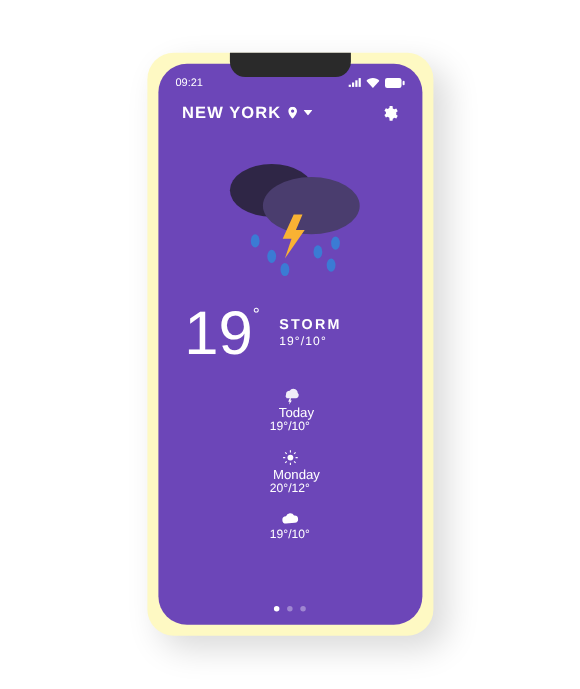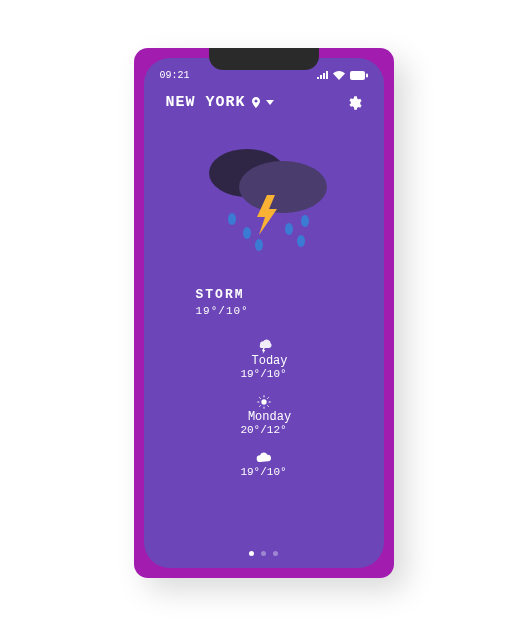--- a/index.html
+++ b/index.html
@@ -8,26 +8,25 @@
       background: #fff;
       width: 527px;
       height: 626px;
       display: flex;
       align-items: center;
       justify-content: center;
     }
     .phone {
       width: 260px;
       height: 530px;
-      background: #a21caf;
-      border-radius: 14px;
+      background: #fef9c3;
+      border-radius: 24px;
       padding: 10px;
       position: relative;
       box-shadow: 12px 12px 30px rgba(0,0,0,0.15);
-      font-family: Liberation Mono, monospace;
     }
     .screen {
       width: 100%;
       height: 100%;
       background: #6c46b8;
       border-radius: 26px;
       position: relative;
       overflow: hidden;
       color: #fff;
     }
@@ -88,21 +87,21 @@
     .big-deg {
       font-size: 16px;
       position: absolute;
       top: 4px;
     }
     .cond-col {
       display: flex;
       flex-direction: column;
       justify-content: center;
       padding-top: 12px;
-      margin-left: 28px;
+      margin-left: 16px;
     }
     .cond {
       font-size: 13px;
       font-weight: 700;
       letter-spacing: 2px;
     }
     .hilo {
       font-size: 11px;
       margin-top: 3px;
       letter-spacing: 1px;
@@ -187,20 +186,23 @@
         <ellipse cx="43" cy="82" rx="4" ry="6" fill="#3b7bd4"></ellipse>
         <ellipse cx="58" cy="96" rx="4" ry="6" fill="#3b7bd4"></ellipse>
         <ellipse cx="70" cy="108" rx="4" ry="6" fill="#3b7bd4"></ellipse>
         <ellipse cx="100" cy="92" rx="4" ry="6" fill="#3b7bd4"></ellipse>
         <ellipse cx="116" cy="84" rx="4" ry="6" fill="#3b7bd4"></ellipse>
         <ellipse cx="112" cy="104" rx="4" ry="6" fill="#3b7bd4"></ellipse>
       </svg>
     </div>
 
     <div class="temp-row">
+      <div class="big-temp">
+        <span>19</span><span class="big-deg">°</span>
+      </div>
       <div class="cond-col">
         <span class="cond">STORM</span>
         <span class="hilo">19°/10°</span>
       </div>
     </div>
 
     <div class="forecast">
         <div class="frow">
           <span class="ficon">
             <svg width="16" height="16" viewBox="0 0 24 24">

